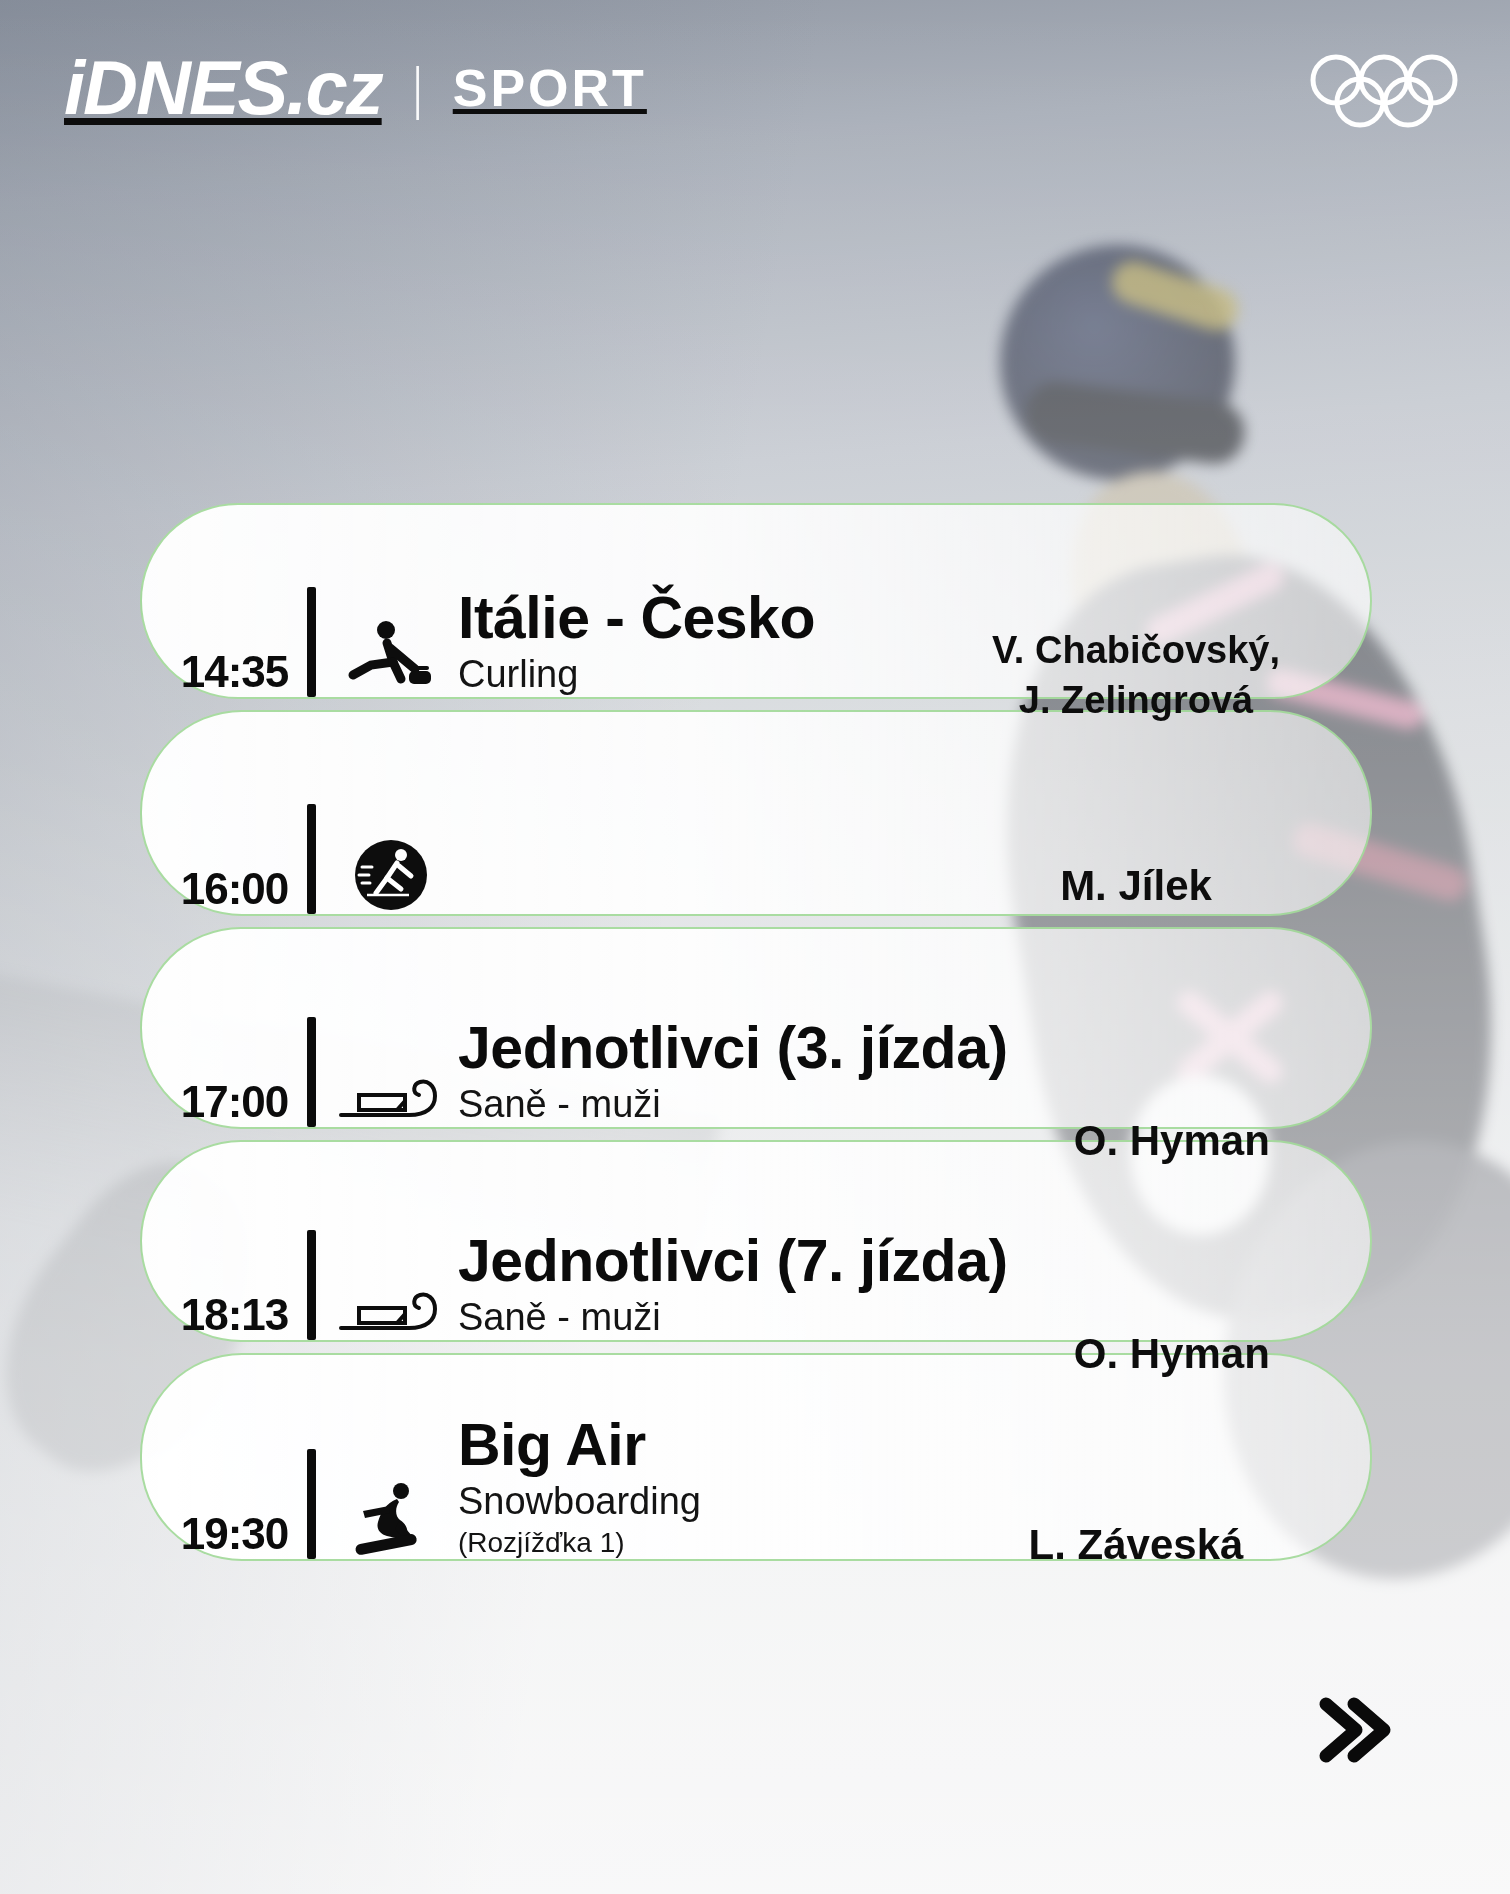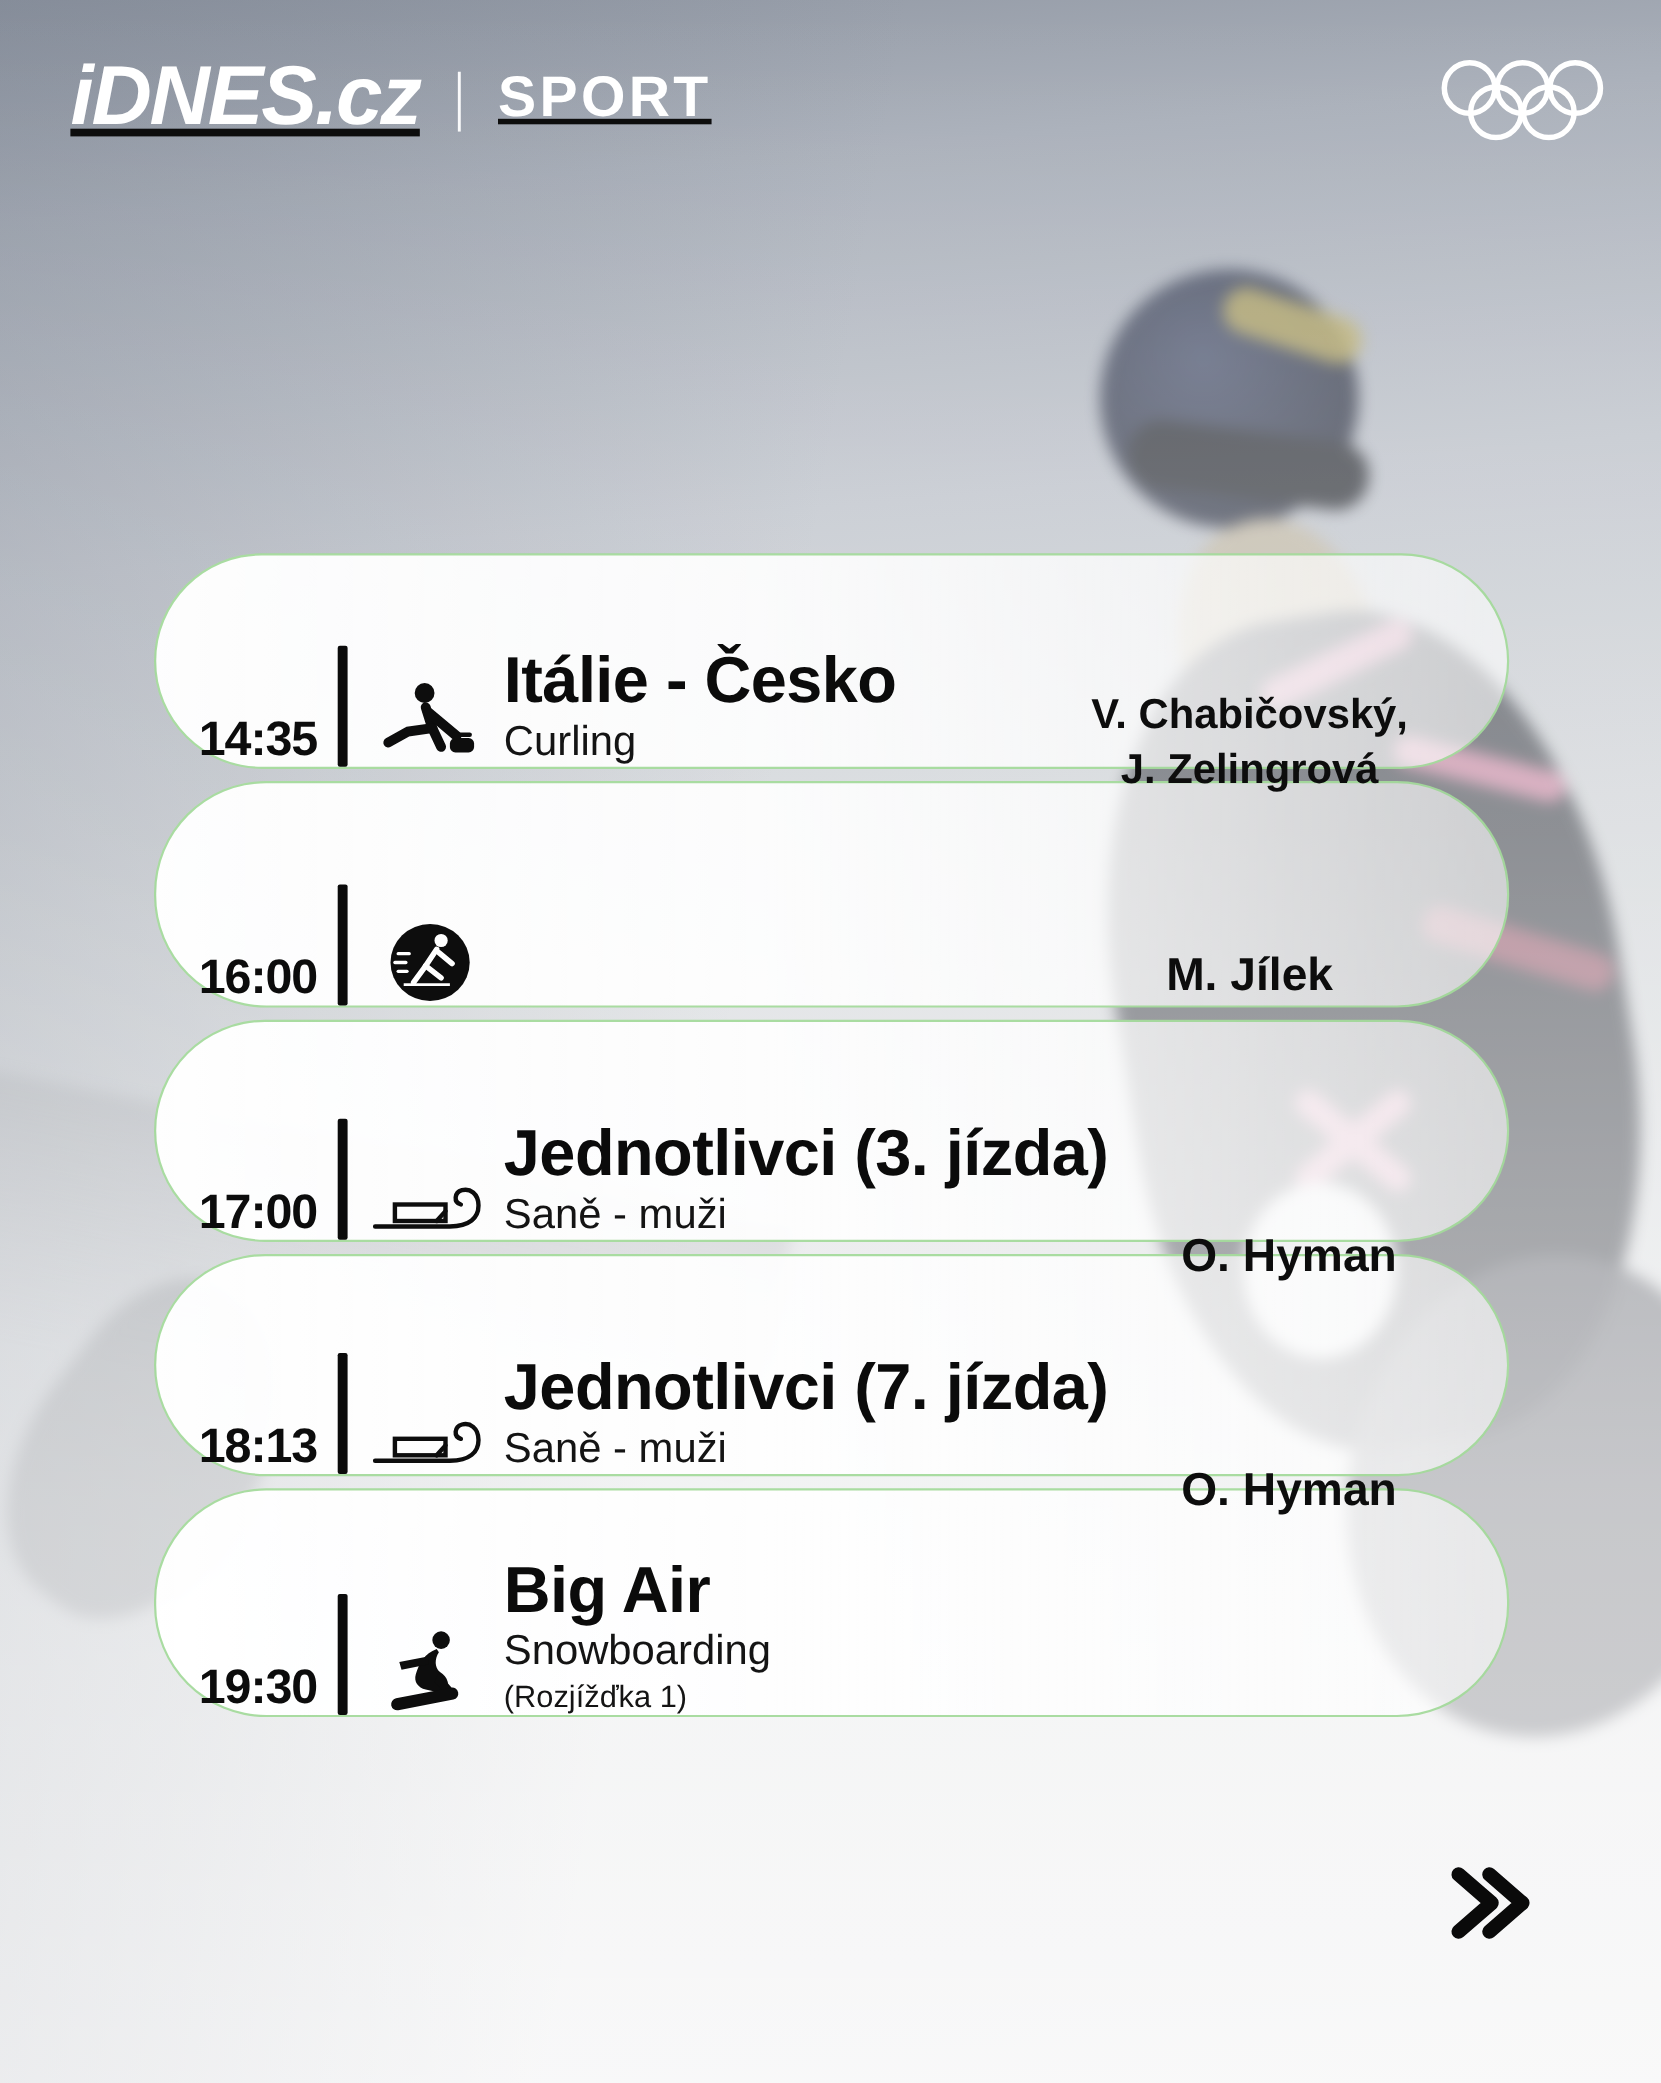--- a/index.html
+++ b/index.html
@@ -207,20 +207,21 @@
             <path d="M56 44 L70 60 L64 65 L52 52 Z"></path>
             <rect x="12" y="62" width="62" height="11" rx="5.5" transform="rotate(-11 43 67)"></rect>
           </g>
         </svg>
       </div>
       <div class="titles">
         <div class="title">Big Air</div>
         <div class="subtitle">Snowboarding</div>
         <div class="note">(Rozjížďka 1)</div>
       </div>
+      <div class="athletes">L. Záveská</div>
     </div>
 
   </div>
 
   <button class="more" title="">
     <svg width="84" height="84" viewBox="0 0 84 84" fill="none">
       <path d="M14 16 L44 42 L14 68" stroke="#0a0a0a" stroke-width="13" stroke-linecap="round" stroke-linejoin="round"></path>
       <path d="M42 16 L72 42 L42 68" stroke="#0a0a0a" stroke-width="13" stroke-linecap="round" stroke-linejoin="round"></path>
     </svg>
   </button>

